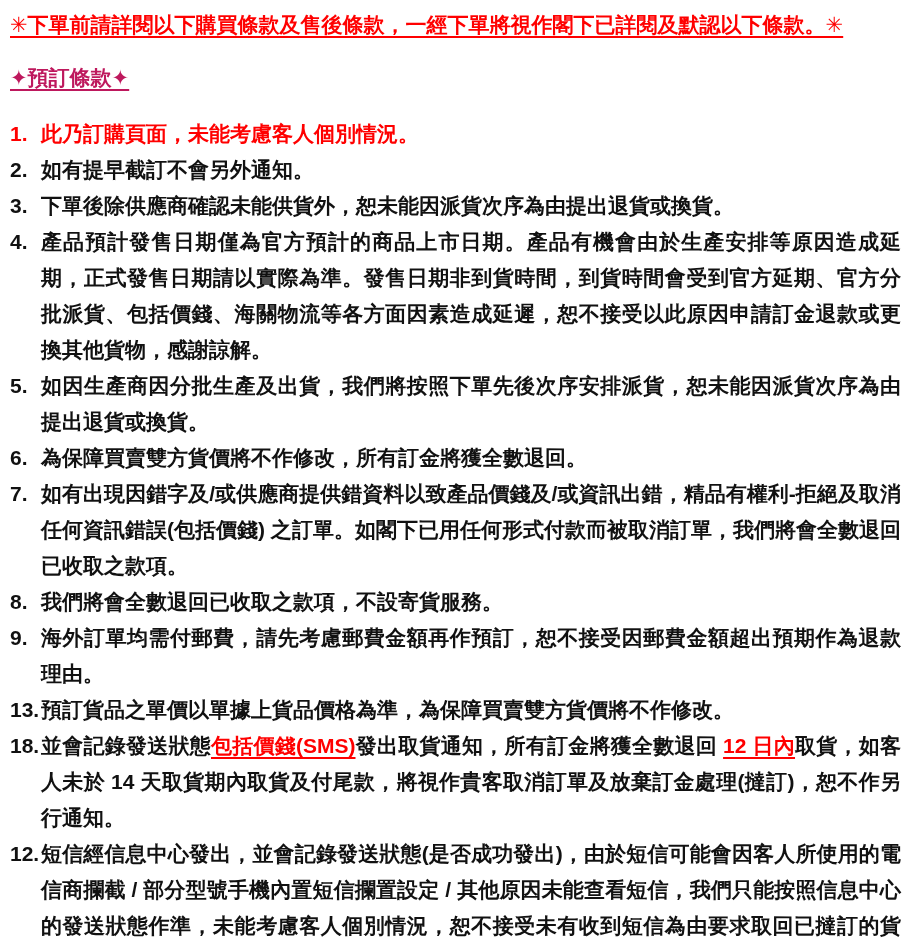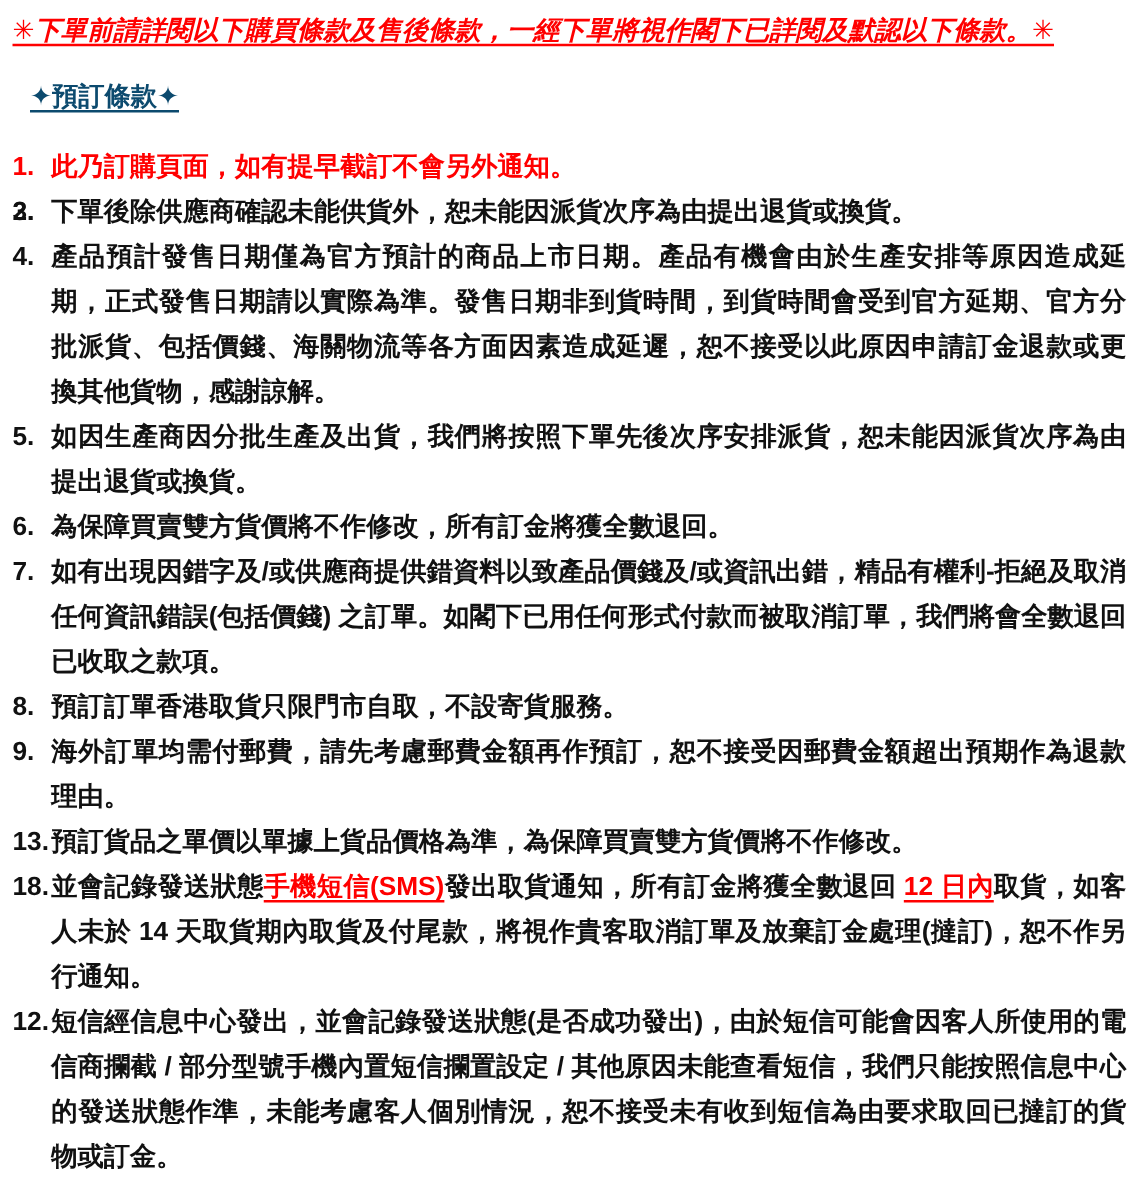--- a/index.html
+++ b/index.html
@@ -15,29 +15,28 @@
     font-weight: 700;
     font-size: 21px;
     color: #111111;
   }
   .notice-banner {
     color: #ff0000;
     line-height: 30px;
     text-decoration: underline;
     text-underline-offset: 4px;
     margin: 0 0 24px 0;
-    font-style: italic;
   }
   .section-title {
     display: inline-block;
-    color: #0c4a6e;
+    color: #be185d;
     line-height: 28px;
     text-decoration: underline;
     text-underline-offset: 4px;
-    margin: 0 0 24px 14px;
+    margin: 0 0 24px 0;
   }
   .terms { margin: 0; padding: 0; }
   .term {
     position: relative;
     padding-left: 31px;
     line-height: 36px;
     text-align: justify;
   }
   .term .num {
     position: absolute;
@@ -58,25 +57,26 @@
 <div class="notice-banner">✳下單前請詳閱以下購買條款及售後條款，一經下單將視作閣下已詳閱及默認以下條款。✳</div>
 
 <div>
   <span class="section-title">✦預訂條款✦</span>
 </div>
 
 <div class="terms">
 
   <div class="term">
     <span class="num red">1.</span>
-    <span class="txt"><span class="red">此乃訂購頁面，如有提早截訂不會另外通知。</span></span>
+    <span class="txt"><span class="red">此乃訂購頁面，未能考慮客人個別情況。</span></span>
   </div>
 
   <div class="term">
     <span class="num">2.</span>
+    <span class="txt"><span>如有提早截訂不會另外通知。</span></span>
   </div>
 
   <div class="term">
     <span class="num">3.</span>
     <span class="txt"><span>下單後除供應商確認未能供貨外，恕未能因派貨次序為由提出退貨或換貨。</span></span>
   </div>
 
   <div class="term">
     <span class="num">4.</span>
     <span class="txt"><span>產品預計發售日期僅為官方預計的商品上市日期。產品有機會由於生產安排等原因造成延期，正式發售日期請以實際為準。發售日期非到貨時間，到貨時間會受到官方延期、官方分批派貨、包括價錢、海關物流等各方面因素造成延遲，恕不接受以此原因申請訂金退款或更換其他貨物，感謝諒解。</span></span>
@@ -92,36 +92,36 @@
     <span class="txt"><span>為保障買賣雙方貨價將不作修改，所有訂金將獲全數退回。</span></span>
   </div>
 
   <div class="term">
     <span class="num">7.</span>
     <span class="txt"><span>如有出現因錯字及/或供應商提供錯資料以致產品價錢及/或資訊出錯，精品有權利-拒絕及取消任何資訊錯誤(包括價錢) 之訂單。如閣下已用任何形式付款而被取消訂單，我們將會全數退回已收取之款項。</span></span>
   </div>
 
   <div class="term">
     <span class="num">8.</span>
-    <span class="txt"><span>預訂訂單香港取貨只限門市自取，不設寄貨服務。</span></span>
+    <span class="txt"><span>我們將會全數退回已收取之款項，不設寄貨服務。</span></span>
   </div>
 
   <div class="term">
     <span class="num">9.</span>
     <span class="txt"><span>海外訂單均需付郵費，請先考慮郵費金額再作預訂，恕不接受因郵費金額超出預期作為退款理由。</span></span>
   </div>
 
   <div class="term">
     <span class="num">13.</span>
     <span class="txt"><span>預訂貨品之單價以單據上貨品價格為準，為保障買賣雙方貨價將不作修改。</span></span>
   </div>
 
   <div class="term">
     <span class="num">18.</span>
-    <span class="txt"><span>並會記錄發送狀態</span><span class="red-underline">手機短信(SMS)</span><span>發出取貨通知，所有訂金將獲全數退回 </span><span class="red-underline">12 日內</span><span>取貨，如客人未於 14 天取貨期內取貨及付尾款，將視作貴客取消訂單及放棄訂金處理(撻訂)，恕不作另行通知。</span></span>
+    <span class="txt"><span>並會記錄發送狀態</span><span class="red-underline">包括價錢(SMS)</span><span>發出取貨通知，所有訂金將獲全數退回 </span><span class="red-underline">12 日內</span><span>取貨，如客人未於 14 天取貨期內取貨及付尾款，將視作貴客取消訂單及放棄訂金處理(撻訂)，恕不作另行通知。</span></span>
   </div>
 
   <div class="term">
     <span class="num">12.</span>
     <span class="txt"><span>短信經信息中心發出，並會記錄發送狀態(是否成功發出)，由於短信可能會因客人所使用的電信商攔截 / 部分型號手機內置短信攔置設定 / 其他原因未能查看短信，我們只能按照信息中心的發送狀態作準，未能考慮客人個別情況，恕不接受未有收到短信為由要求取回已撻訂的貨物或訂金。</span></span>
   </div>
 
 </div>
 
 </body></html>

